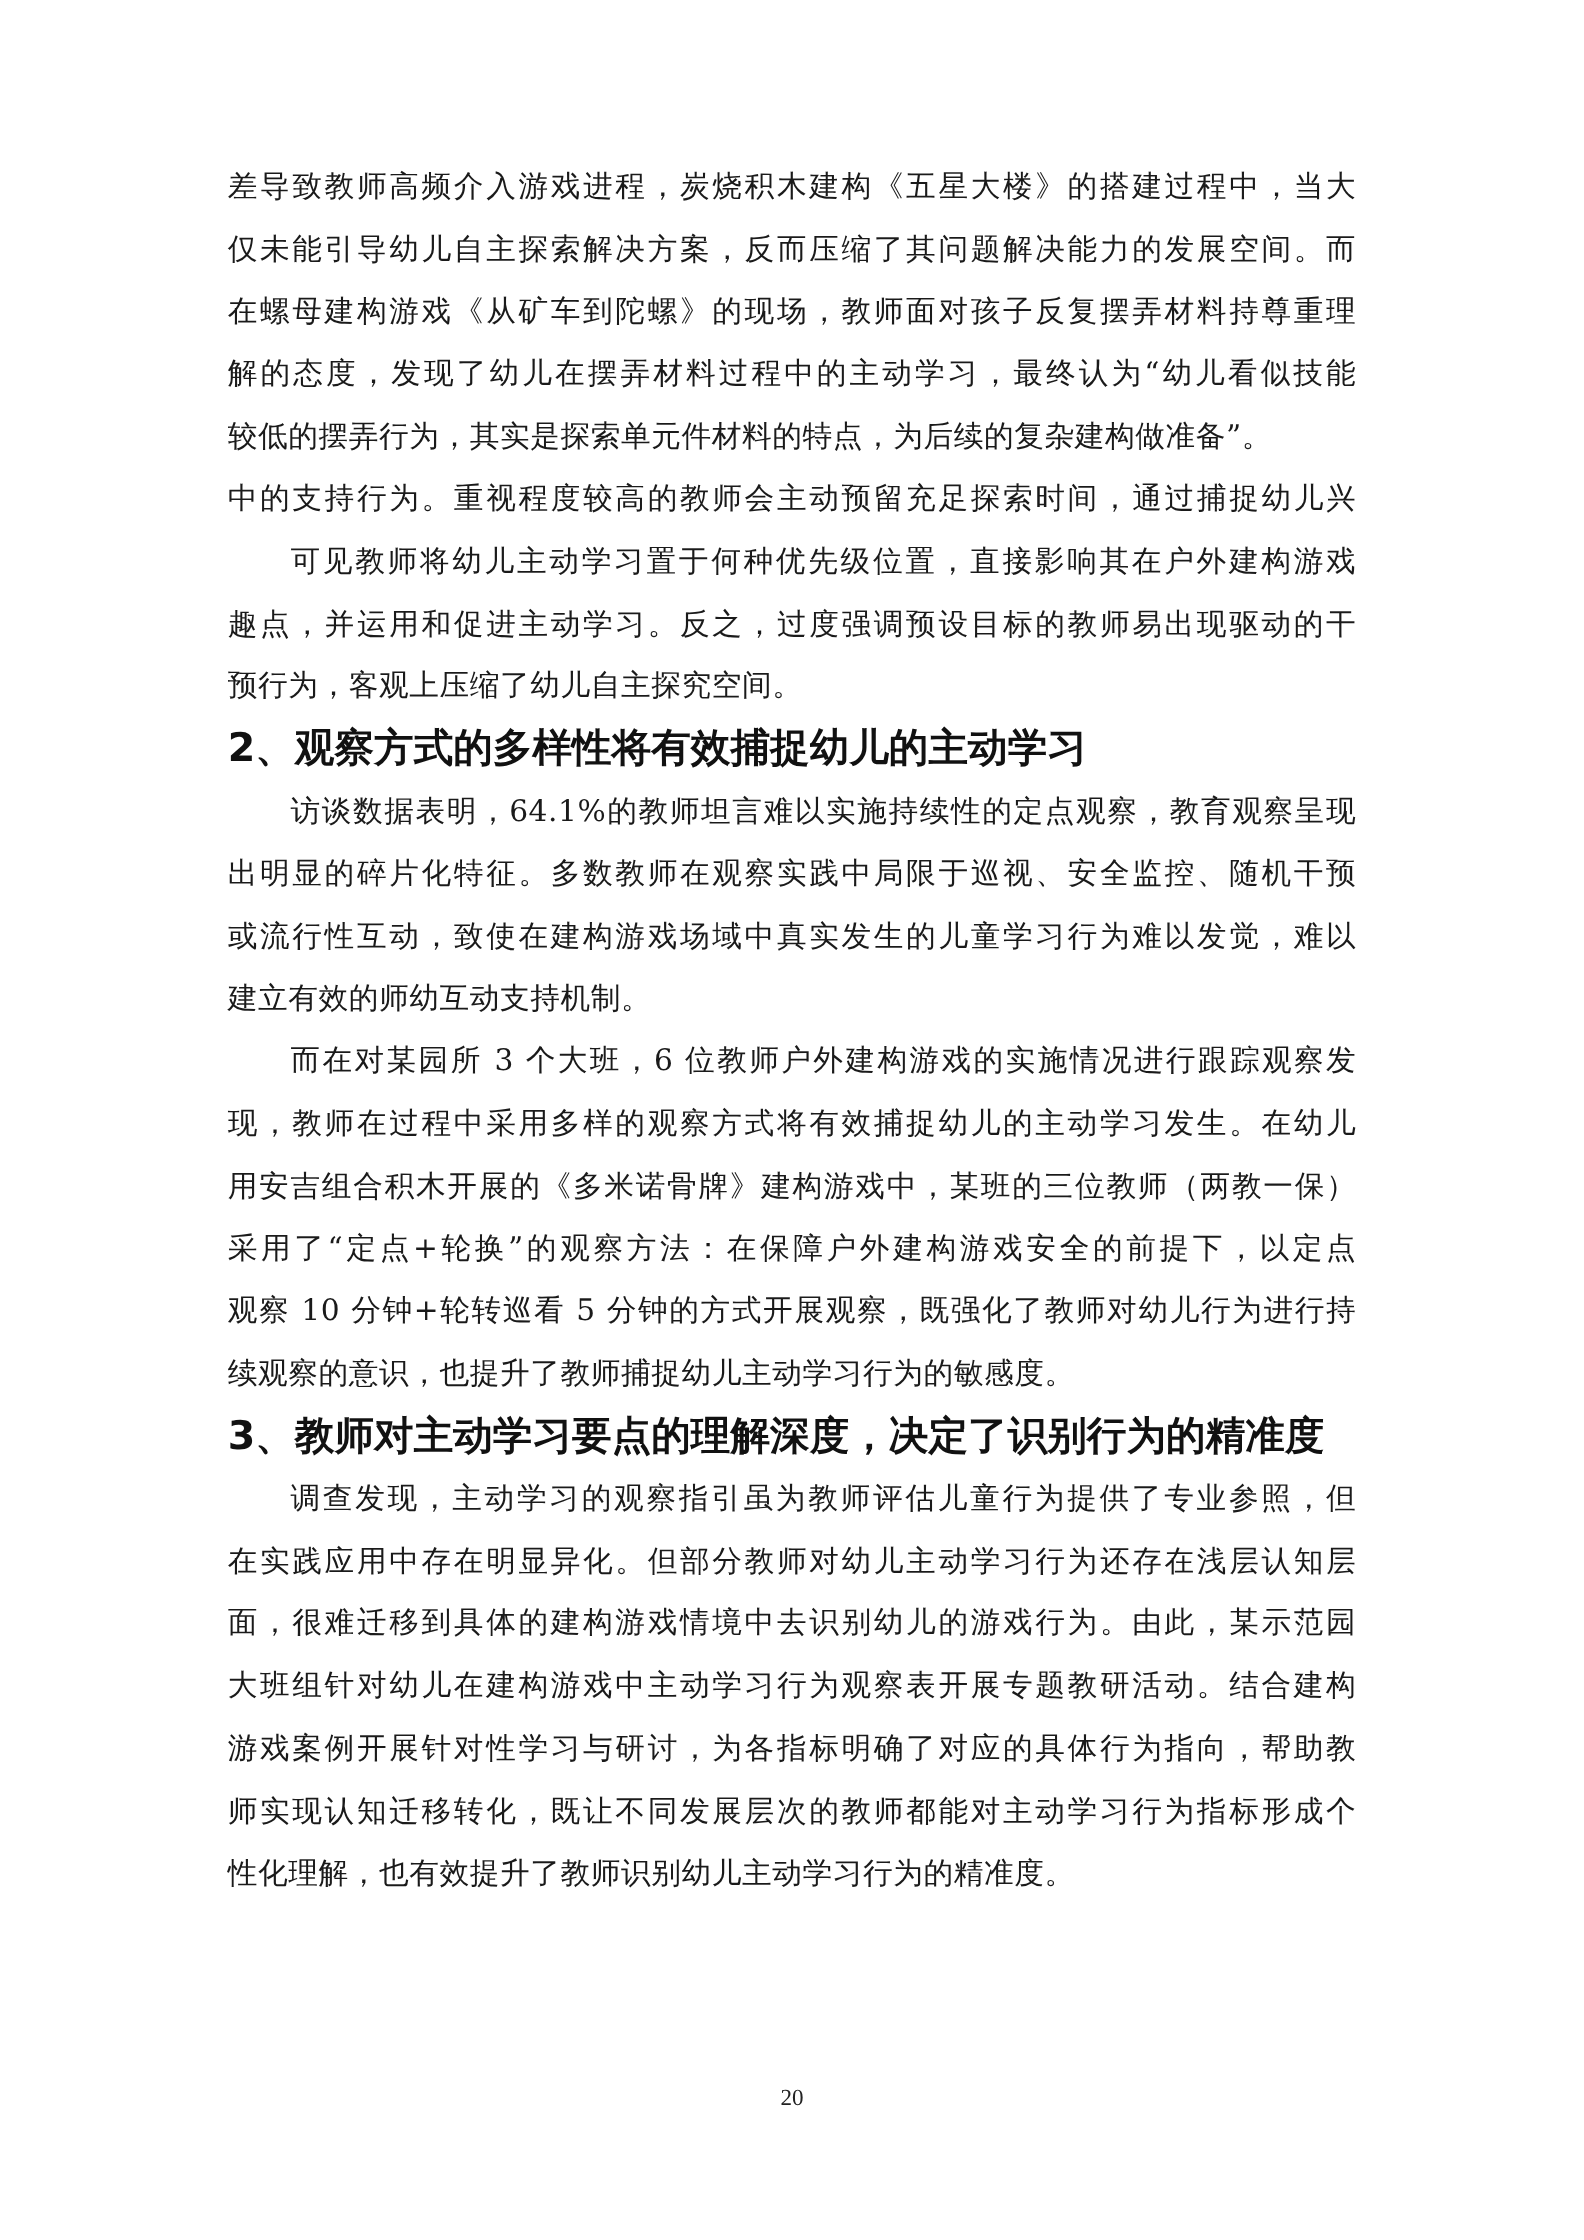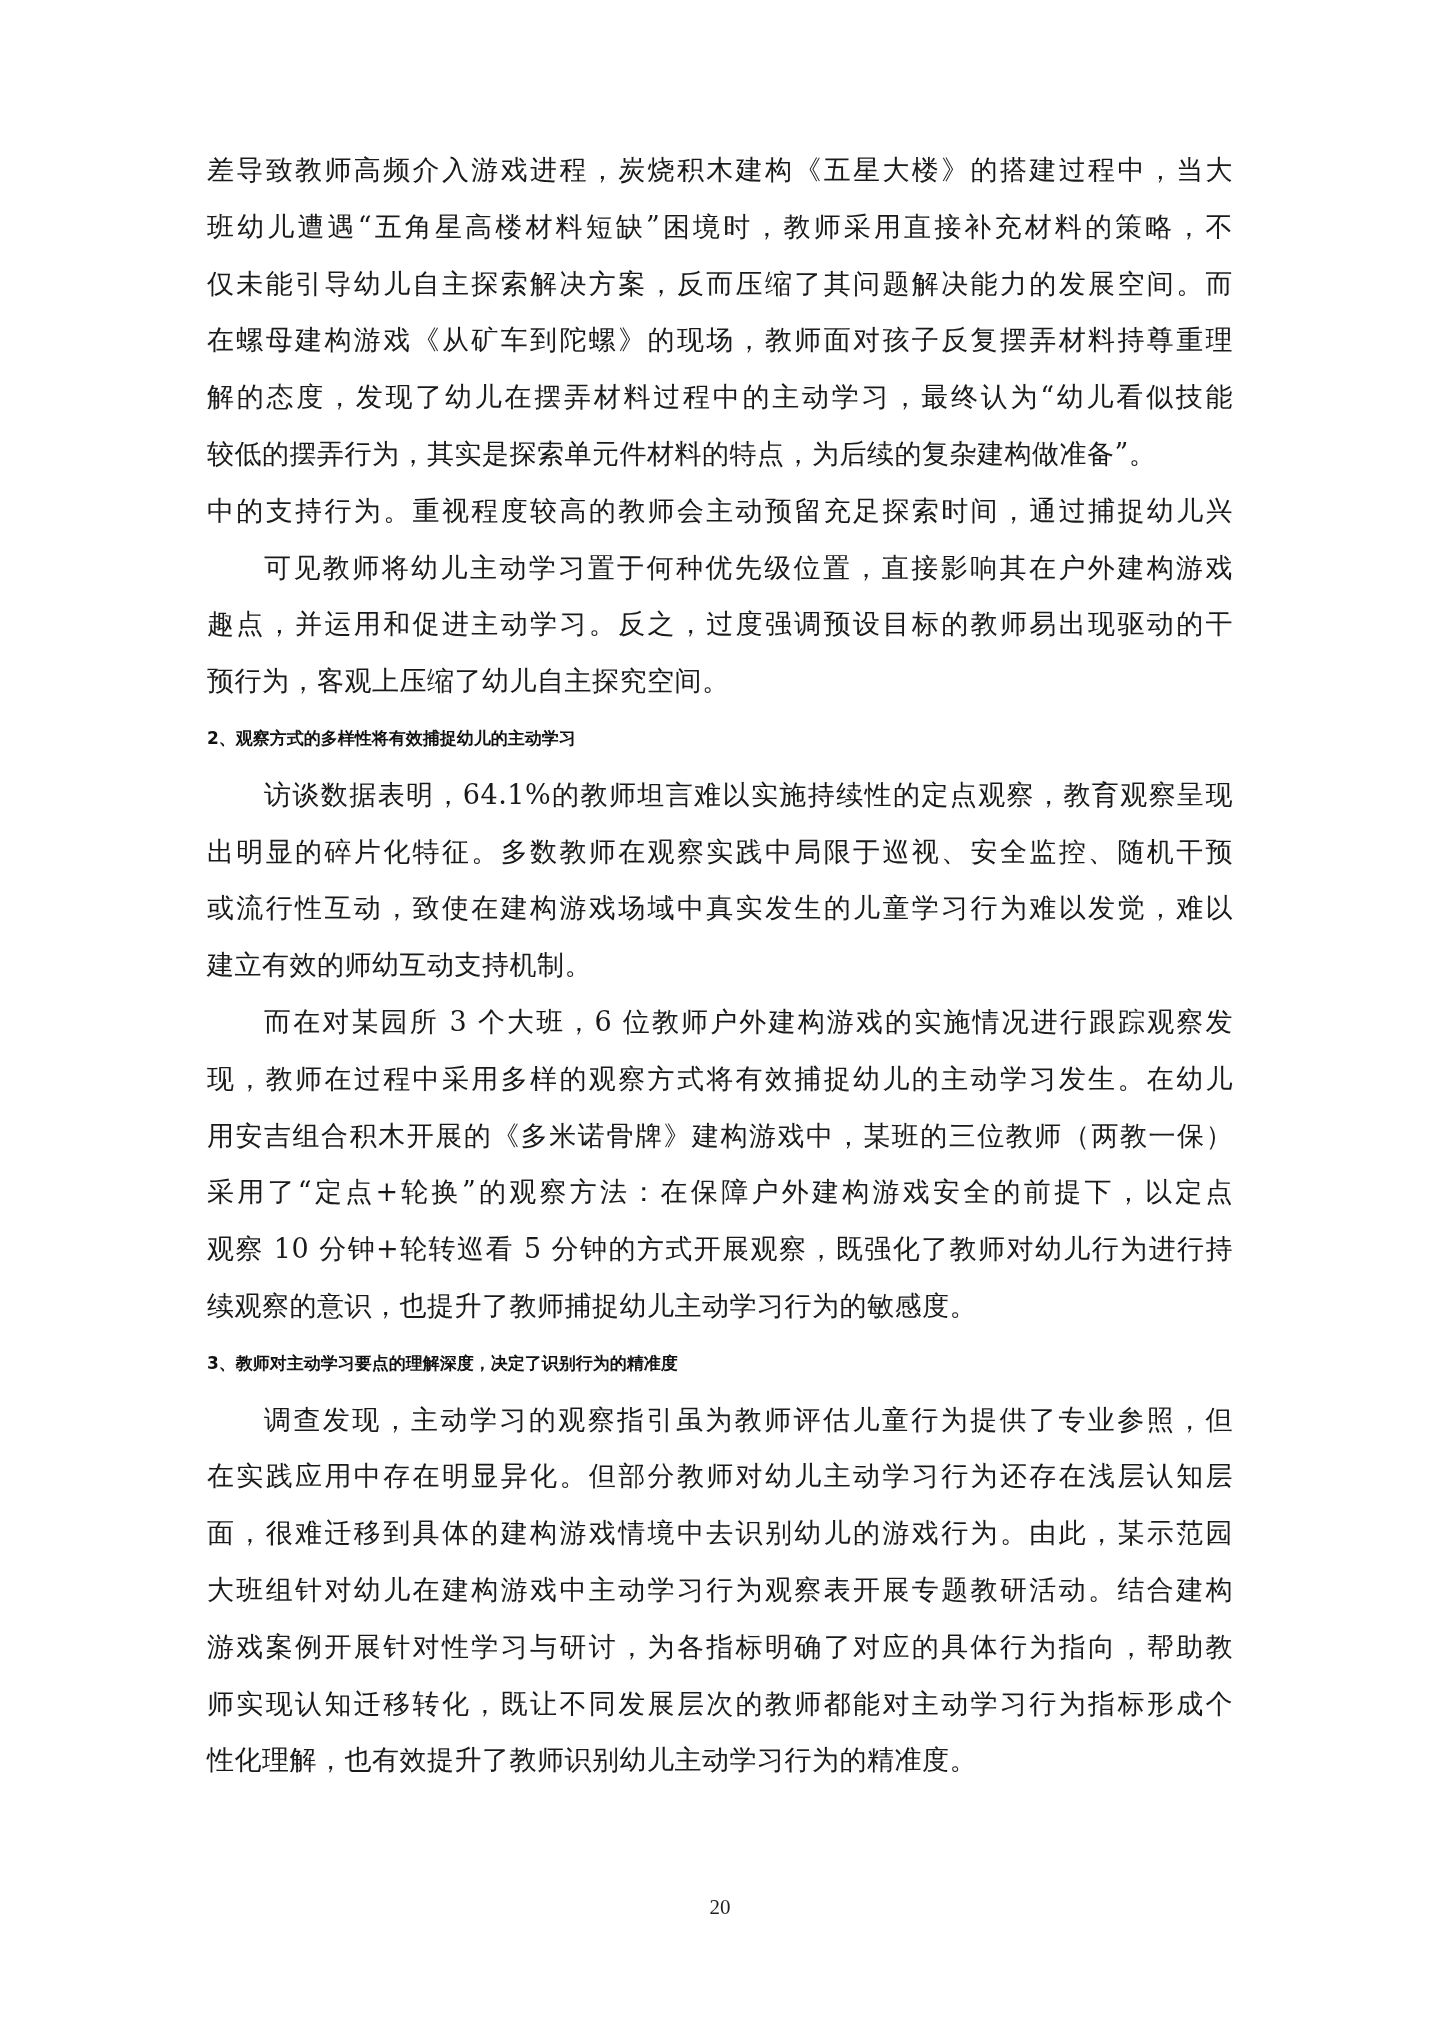--- a/index.html
+++ b/index.html
@@ -13,38 +13,37 @@
     color: #1a1a1a;
   }
   .line {
     height: 56.8px; line-height: 56.8px; font-size: 27px;
     white-space: nowrap; text-align: justify; text-align-last: justify;
     letter-spacing: 0.5px;
   }
   .line.last { text-align-last: left; }
   .line.indent { padding-left: 57px; }
   .heading {
-    height: 56.8px; line-height: 56.8px; font-size: 17px; font-weight: bold;
+    height: 56.8px; line-height: 56.8px; font-size: 36px; font-weight: bold;
     font-family: "DejaVu Sans", "Liberation Sans", sans-serif;
     white-space: nowrap; color: #111111;
   }
   .page-number {
     position: absolute; left: 0; width: 1440px; top: 1895px; text-align: center;
     font-family: "Liberation Serif", "DejaVu Serif", serif; font-size: 21px; color: #222222;
   }
 </style>
 </head>
 <body>
 
 <div class="page">
   <div class="content">
 
     <div>
       <div class="line">差导致教师高频介入游戏进程，炭烧积木建构《五星大楼》的搭建过程中，当大</div>
-      <div class="line">班幼儿遭遇“五角星高楼材料短缺”困境时，教师采用直接补充材料的策略，不</div>
       <div class="line">仅未能引导幼儿自主探索解决方案，反而压缩了其问题解决能力的发展空间。而</div>
       <div class="line">在螺母建构游戏《从矿车到陀螺》的现场，教师面对孩子反复摆弄材料持尊重理</div>
       <div class="line">解的态度，发现了幼儿在摆弄材料过程中的主动学习，最终认为“幼儿看似技能</div>
       <div class="line last">较低的摆弄行为，其实是探索单元件材料的特点，为后续的复杂建构做准备”。</div>
     </div>
 
     <div>
       <div class="line">中的支持行为。重视程度较高的教师会主动预留充足探索时间，通过捕捉幼儿兴</div>
       <div class="line indent">可见教师将幼儿主动学习置于何种优先级位置，直接影响其在户外建构游戏</div>
       <div class="line">趣点，并运用和促进主动学习。反之，过度强调预设目标的教师易出现驱动的干</div>

